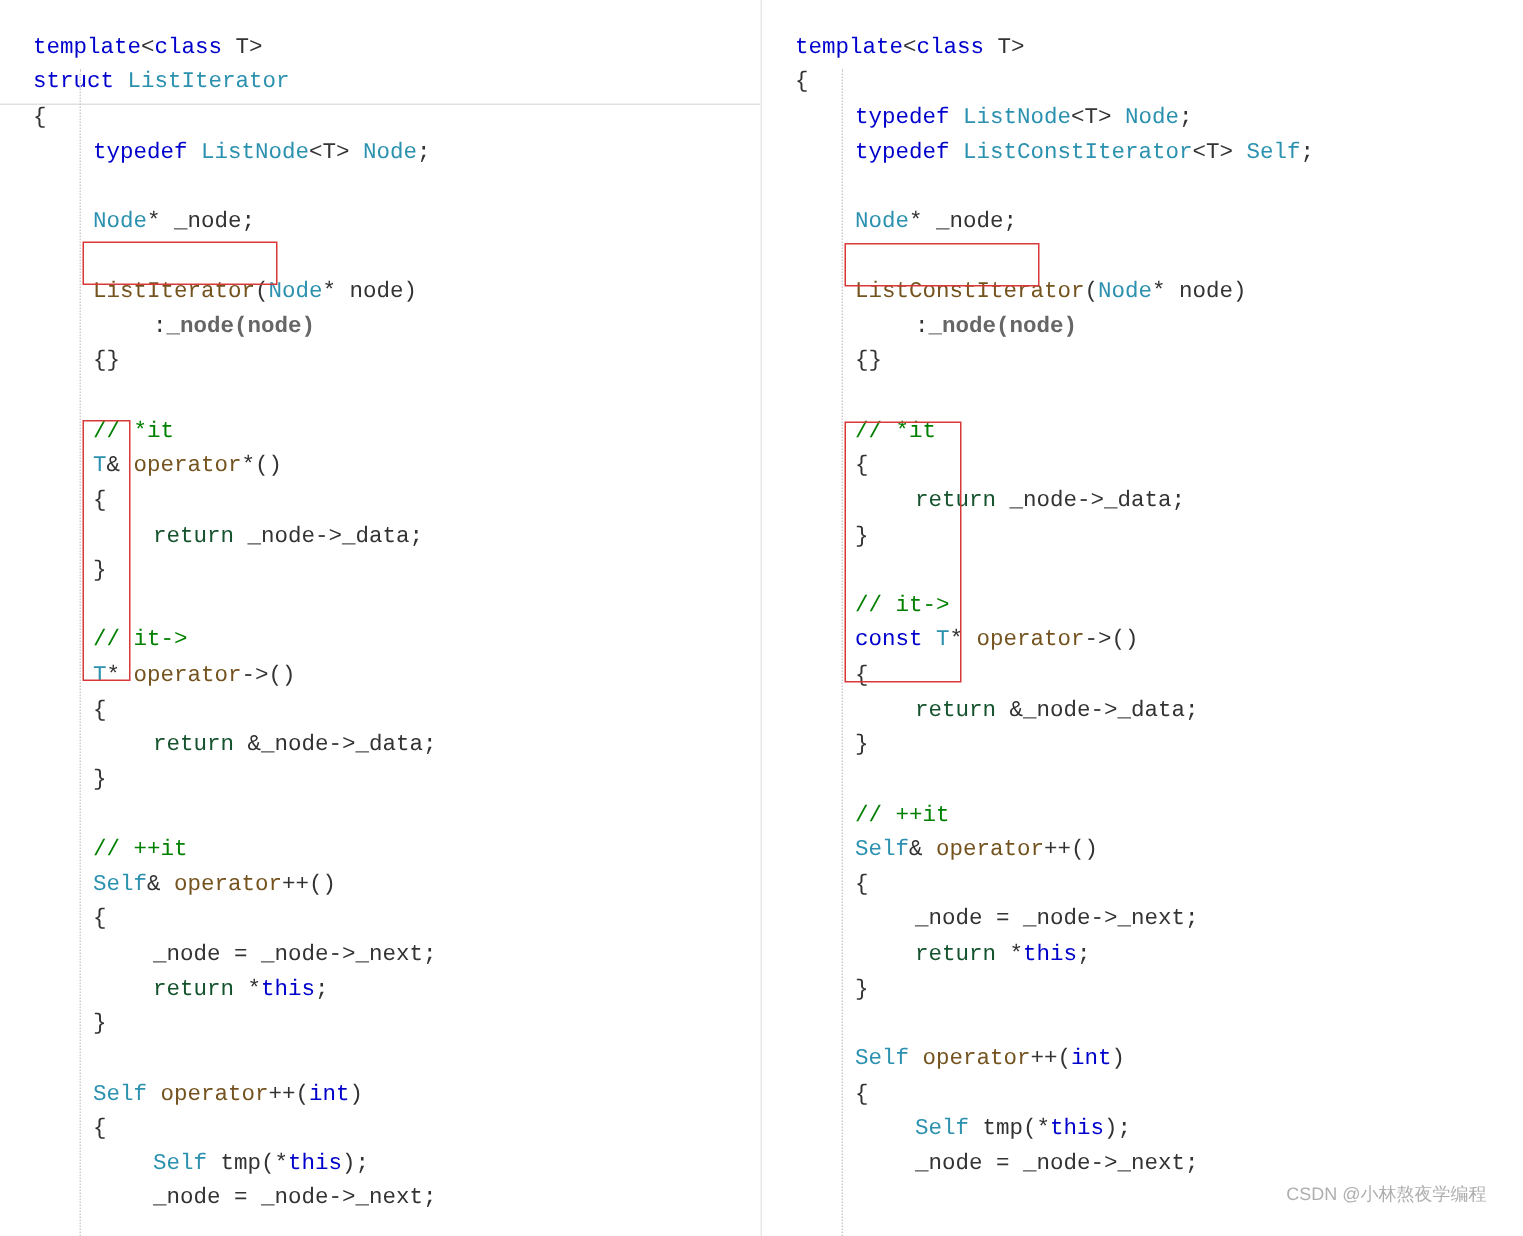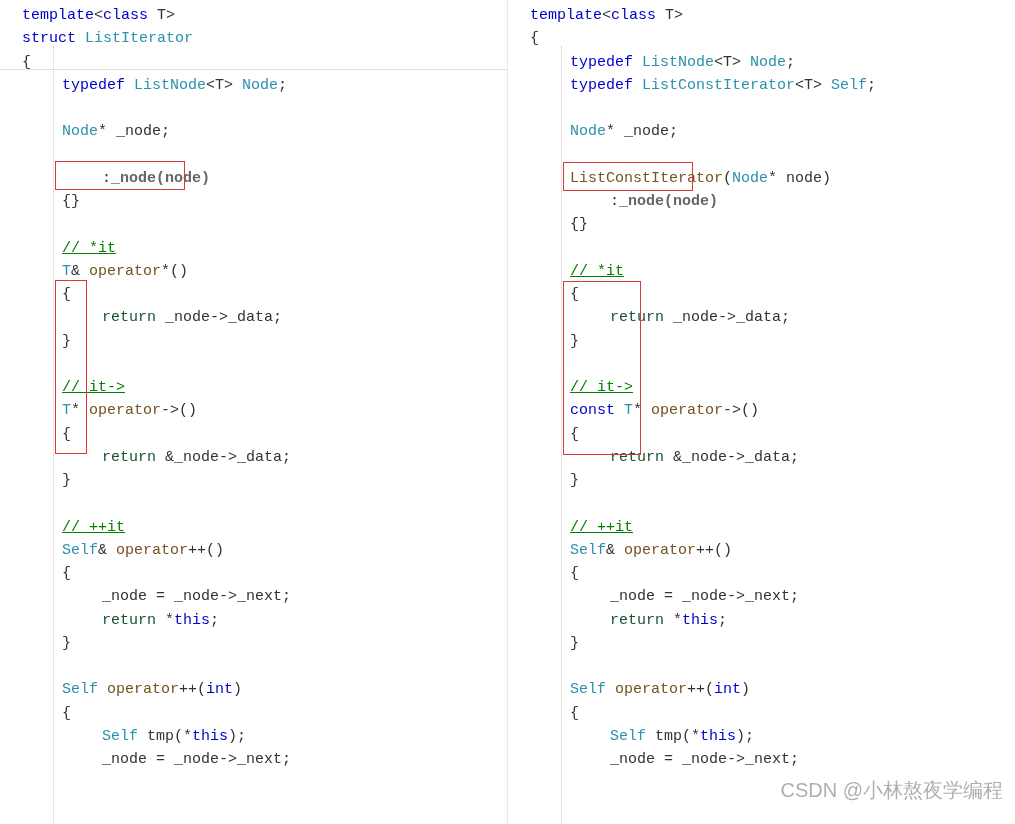--- a/index.html
+++ b/index.html
@@ -13,34 +13,34 @@
       height: 824px;
       overflow: hidden;
     }
     .container {
       display: flex;
       width: 100%;
       height: 100%;
     }
     .pane {
       flex: 1;
-      padding: 4px 0 4px 22px;
+      padding: 20px 0 4px 22px;
       position: relative;
     }
     .pane-left { border-right: 1px solid #e8e8e8; }
     .code-line {
       white-space: pre;
       color: #333;
     }
     .indent1 { padding-left: 40px; }
     .indent2 { padding-left: 80px; }
     .kw { color: #0000cc; }
     .type { color: #2b91af; }
     .fn { color: #74531f; }
-    .comment { color: #008000; text-decoration: underline; }
+    .comment { color: #008000; }
     .purple { color: #14532d; }
     .grey { color: #666; font-weight: bold; }
     .redbox {
       position: absolute;
       border: 1px solid #d93838;
       pointer-events: none;
     }
     .guide {
       position: absolute;
       left: 53px;
@@ -52,45 +52,46 @@
     .hr-line {
       position: absolute;
       left: 0;
       right: 0;
       height: 1px;
       background: #e0e0e0;
       pointer-events: none;
     }
     .watermark {
       position: absolute;
-      right: 12px;
+      right: 24px;
       bottom: 18px;
       font-family: sans-serif;
       color: rgba(120,120,120,0.6);
-      font-size: 20px;
+      font-size: 12px;
     }
   </style>
 </head>
 <body>
 
 <div class="container">
 
   <div class="pane pane-left">
     <div class="hr-line" style="top:69px"></div>
     <div class="guide"></div>
     <div class="redbox" style="left:55px;top:161px;width:130px;height:29px"></div>
     <div class="redbox" style="left:55px;top:280px;width:32px;height:174px"></div>
 
     <div class="code-line"><span class="kw">template</span><span>&lt;</span><span class="kw">class</span><span> T&gt;</span></div>
     <div class="code-line"><span class="kw">struct</span><span class="type"> ListIterator</span></div>
     <div class="code-line"><span>{</span></div>
     <div class="code-line indent1"><span class="kw">typedef</span><span class="type"> ListNode</span><span>&lt;T&gt; </span><span class="type">Node</span><span>;</span></div>
     <div class="code-line">&nbsp;</div>
     <div class="code-line indent1"><span class="type">Node</span><span>* _node;</span></div>
     <div class="code-line">&nbsp;</div>
+    <div class="code-line indent1"><span class="fn">ListIterator</span><span>(</span><span class="type">Node</span><span>* node)</span></div>
     <div class="code-line indent2"><span>:</span><span class="grey">_node(node)</span></div>
     <div class="code-line indent1"><span>{}</span></div>
     <div class="code-line">&nbsp;</div>
     <div class="code-line indent1"><span class="comment">// *it</span></div>
     <div class="code-line indent1"><span class="type">T</span><span>&amp; </span><span class="fn">operator</span><span>*()</span></div>
     <div class="code-line indent1"><span>{</span></div>
     <div class="code-line indent2"><span class="purple">return</span><span> _node-&gt;_data;</span></div>
     <div class="code-line indent1"><span>}</span></div>
     <div class="code-line">&nbsp;</div>
     <div class="code-line indent1"><span class="comment">// it-&gt;</span></div>

